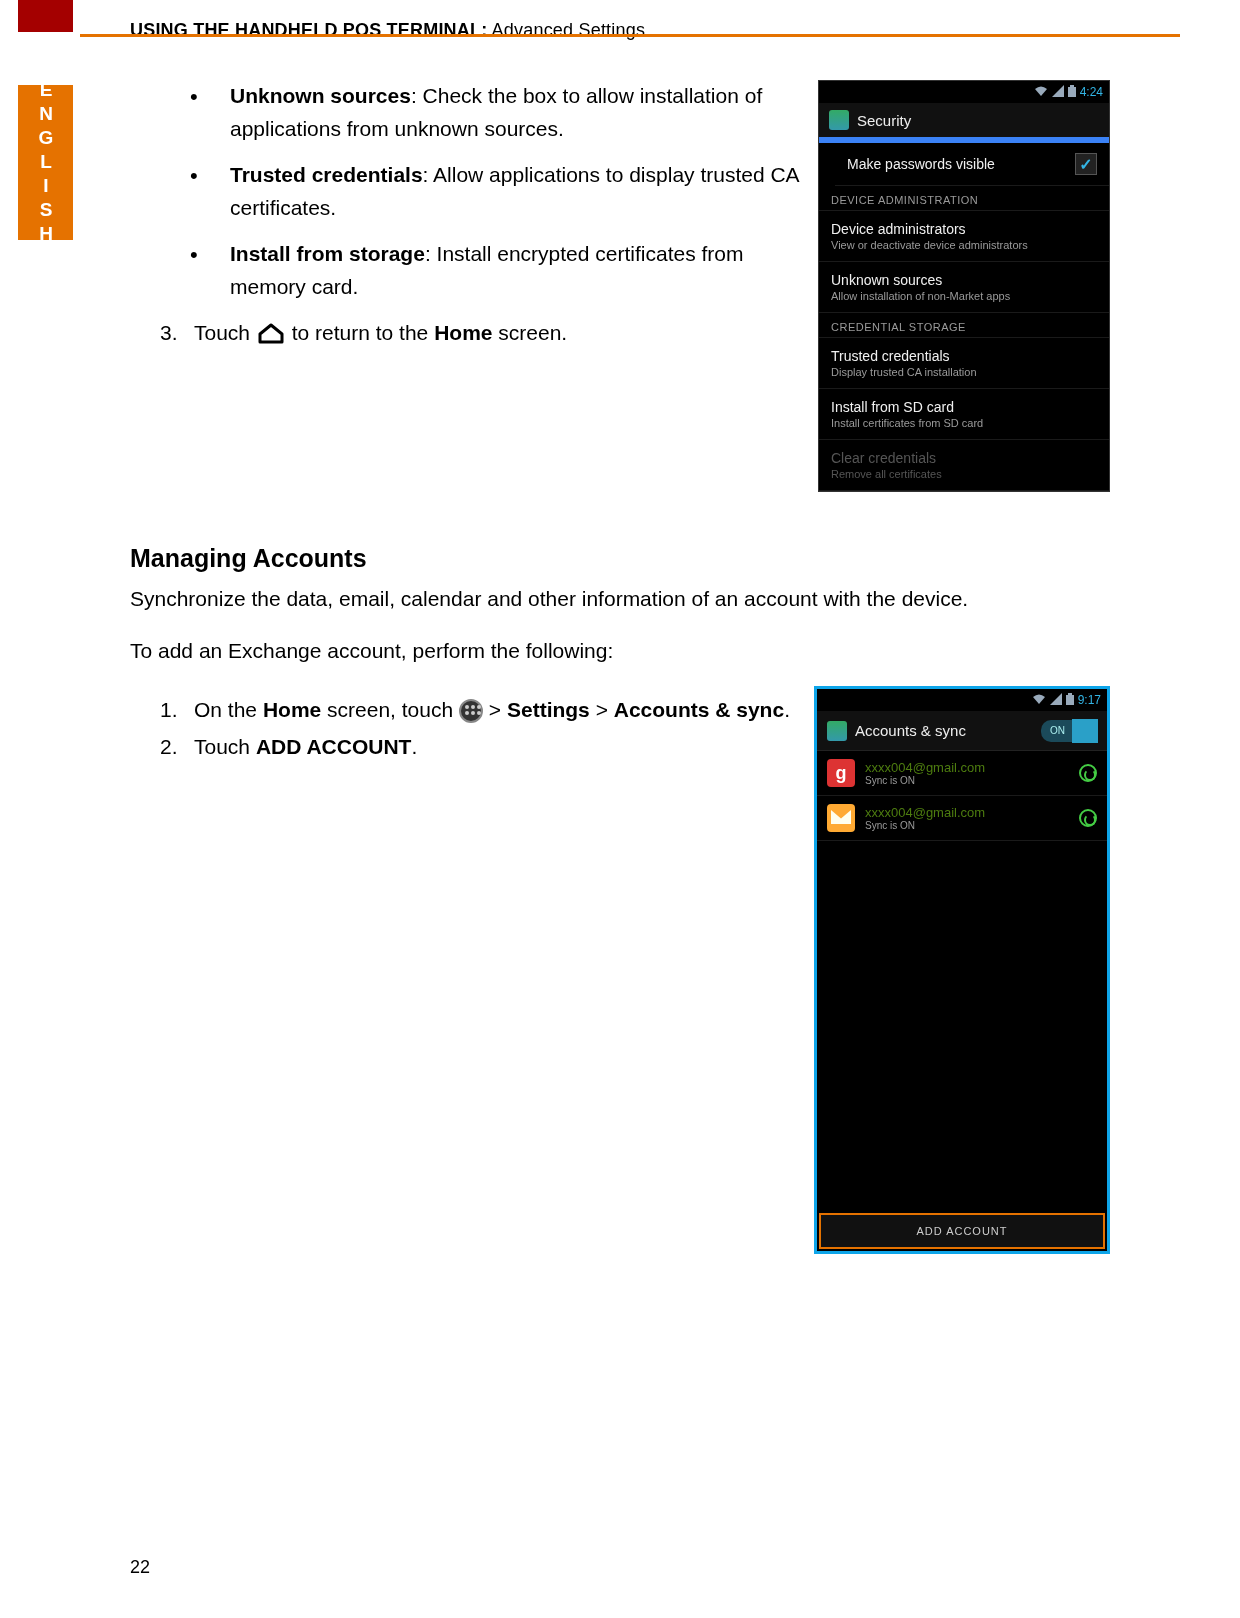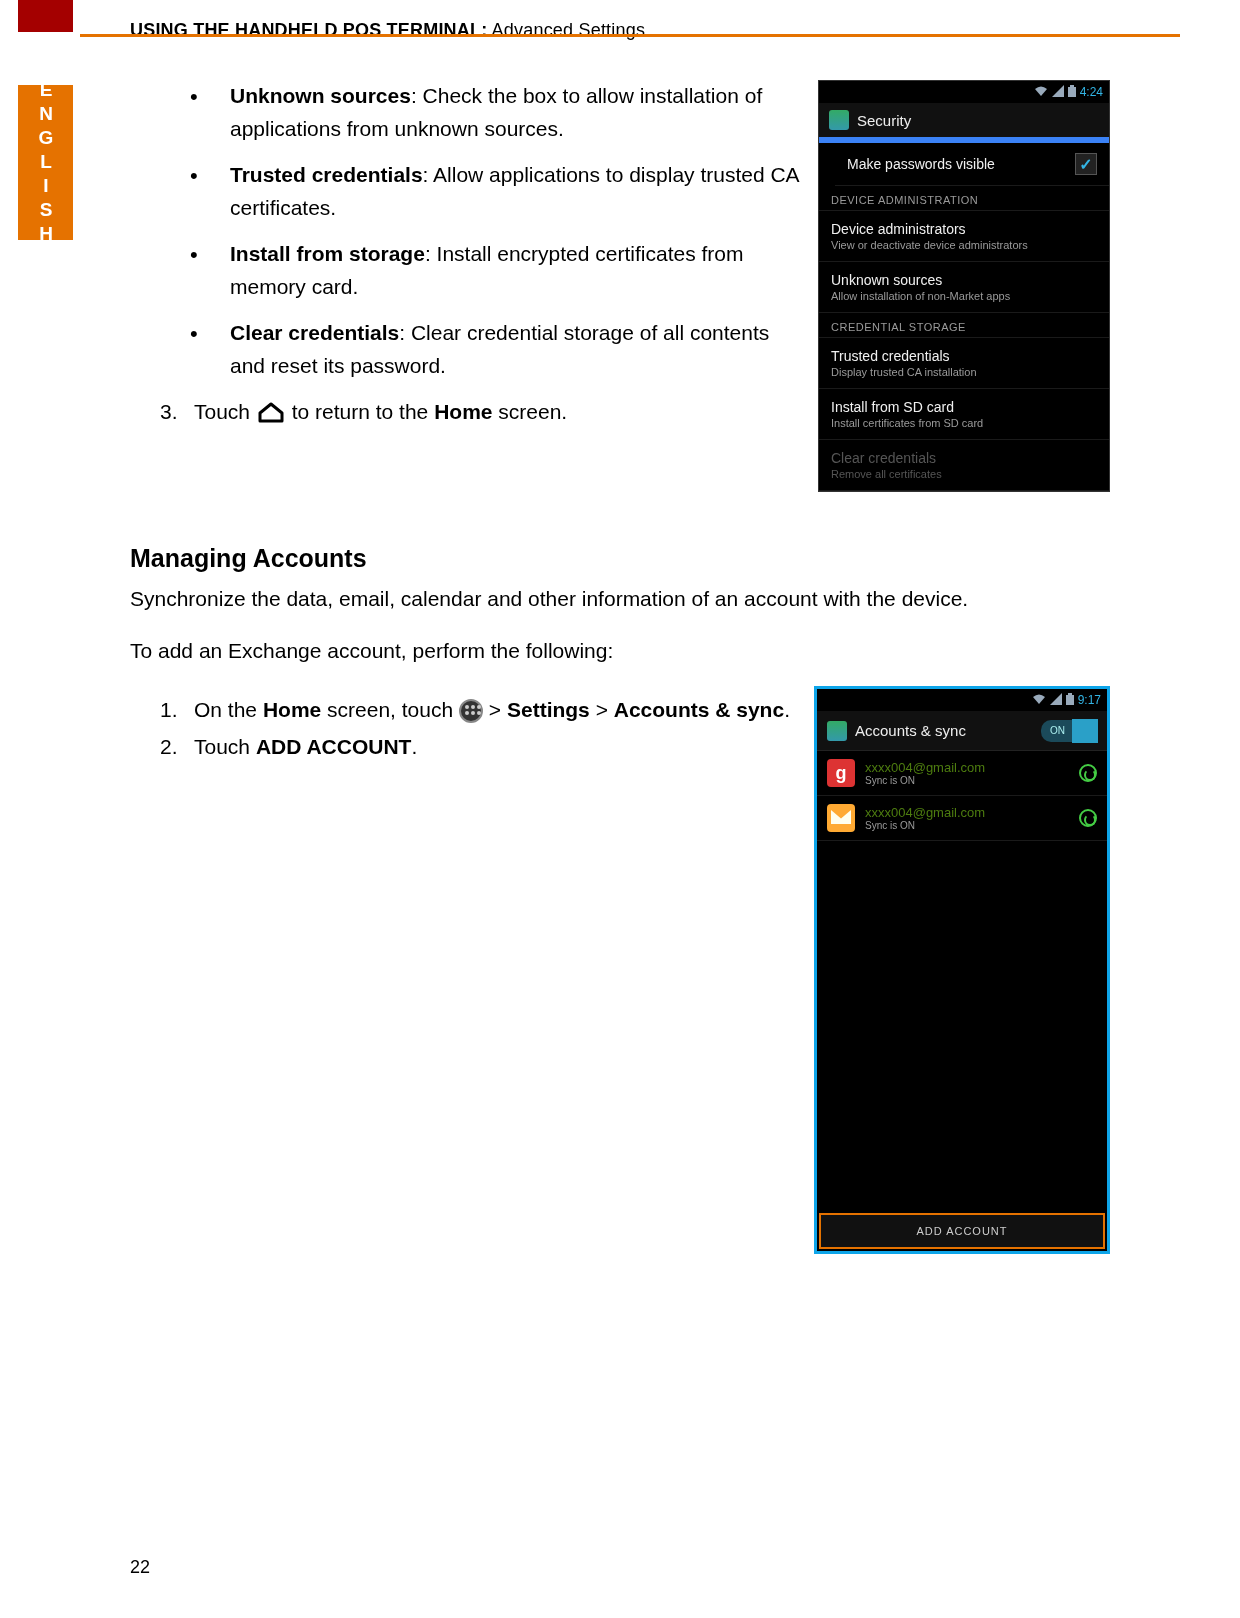--- a/index.html
+++ b/index.html
@@ -254,21 +254,20 @@
 <div class="orange-rule"></div>
 <div class="lang-tab">ENGLISH</div>
 
 <div class="content">
   <div class="top-row">
     <div class="text-col">
       <ul class="bullets">
         <li><span class="bold">Unknown sources</span><span>: Check the box to allow installation of applications from unknown sources.</span></li>
         <li><span class="bold">Trusted credentials</span><span>: Allow applications to display trusted CA certificates.</span></li>
         <li><span class="bold">Install from storage</span><span>: Install encrypted certificates from memory card.</span></li>
-        <li><span class="bold">Clear credentials</span><span>: Clear credential storage of all contents and reset its password.</span></li>
       </ul>
       <ol class="steps">
         <li>
           <span class="num">3.</span>
           <span>Touch </span>
           <span class="home-icon">
             <svg width="30" height="22" viewBox="0 0 30 22">
                 <path d="M4 12 L15 3 L26 12 L26 20 L4 20 Z" fill="none" stroke="#000" stroke-width="3" stroke-linejoin="round"></path>
               </svg>
           </span>

